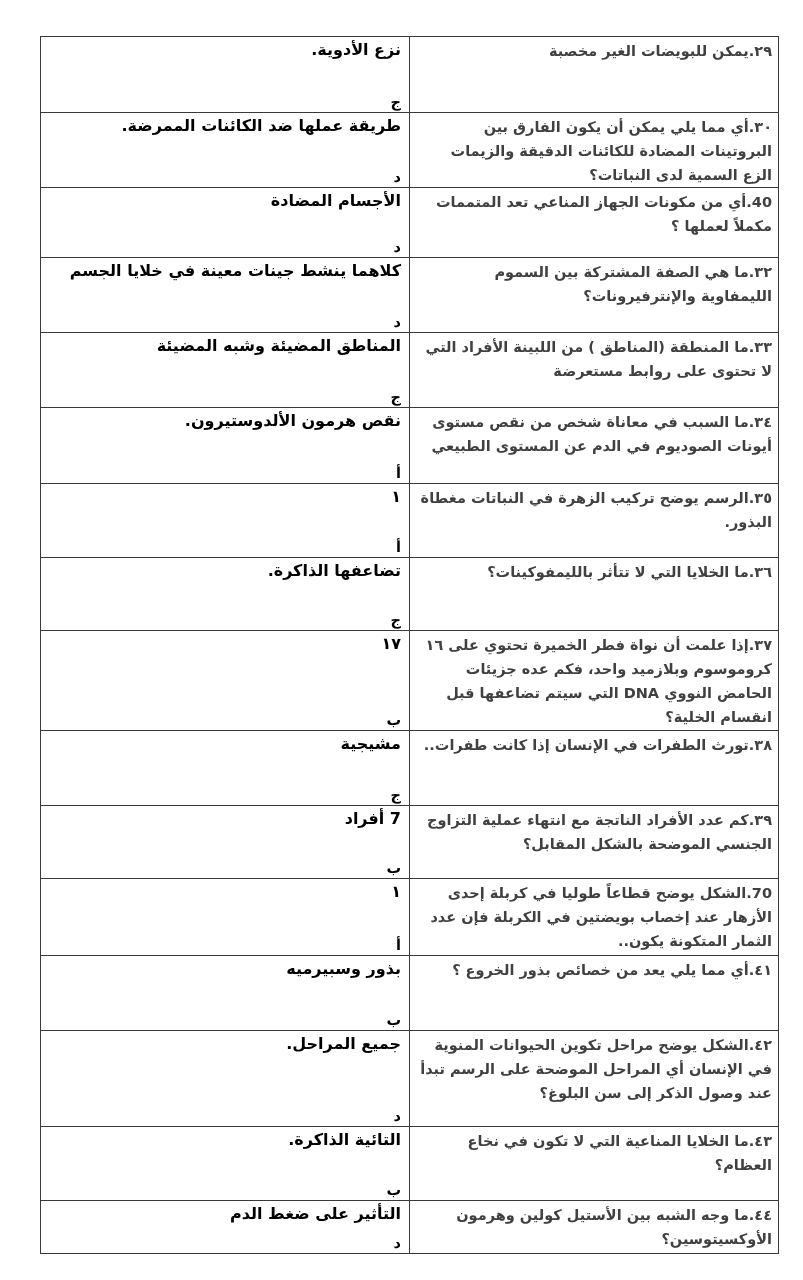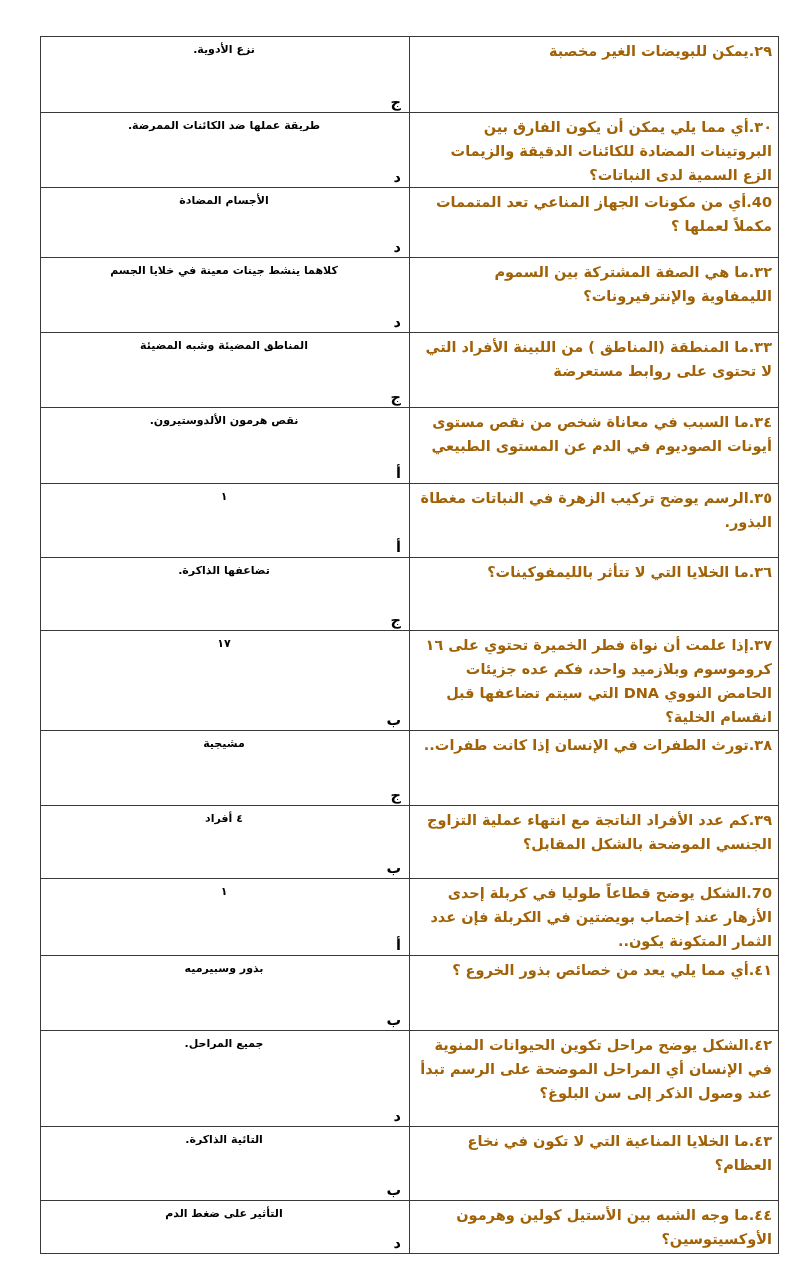--- a/index.html
+++ b/index.html
@@ -3,26 +3,26 @@
 <meta charset="utf-8">
 <style>
   html, body { margin:0; padding:0; background:#ffffff; }
   body { width:803px; height:1280px; position:relative; overflow:hidden;
          font-family:"DejaVu Sans", "Liberation Sans", sans-serif; }
   .sheet { position:absolute; left:40px; top:36px; width:737px; }
   table.qa { border-collapse:collapse; width:737px; table-layout:fixed; direction:rtl; }
   table.qa td { border:1.5px solid #3a3a3a; vertical-align:top; padding:0; position:relative; }
   td.q { width:368px; }
   td.a { width:368px; }
-  .qtext { color:#a16207; font-weight:bold; font-size:14.5px; line-height:24px;
+  .qtext { color:#404040; font-weight:bold; font-size:14.5px; line-height:24px;
            direction:rtl; text-align:right; padding:2px 6px 0 10px; }
   .qtext .num { display:inline; }
   .qtext .body { }
-  .ans { color:#000; font-weight:bold; font-size:11px; line-height:22px;
-         direction:rtl; text-align:center; padding:2px 8px 0 6px; }
+  .ans { color:#000; font-weight:bold; font-size:16px; line-height:22px;
+         direction:rtl; text-align:right; padding:2px 8px 0 6px; }
   .letter { position:absolute; right:8px; bottom:0px; color:#000; font-weight:bold;
             font-size:14.5px; line-height:20px; direction:rtl; }
 </style>
 </head>
 <body>
 
 <div class="sheet">
   <table class="qa">
     <tbody id="rows">
   <tr style="height: 76px;">
@@ -123,21 +123,21 @@
       <div class="ans">مشيجية</div>
       <div class="letter">ج</div>
     </td>
   </tr>
 
   <tr style="height: 73px;">
     <td class="q">
       <div class="qtext"><span class="num">٣٩.</span><span class="body">كم عدد الأفراد الناتجة مع انتهاء عملية التزاوج الجنسي الموضحة بالشكل المقابل؟</span></div>
     </td>
     <td class="a">
-      <div class="ans">٤ أفراد</div>
+      <div class="ans">7 أفراد</div>
       <div class="letter">ب</div>
     </td>
   </tr>
 
   <tr style="height: 77px;">
     <td class="q">
       <div class="qtext"><span class="num">70.</span><span class="body">الشكل يوضح قطاعاً طوليا في كربلة إحدى الأزهار عند إخصاب بويضتين في الكربلة فإن عدد الثمار المتكونة يكون..</span></div>
     </td>
     <td class="a">
       <div class="ans">١</div>

